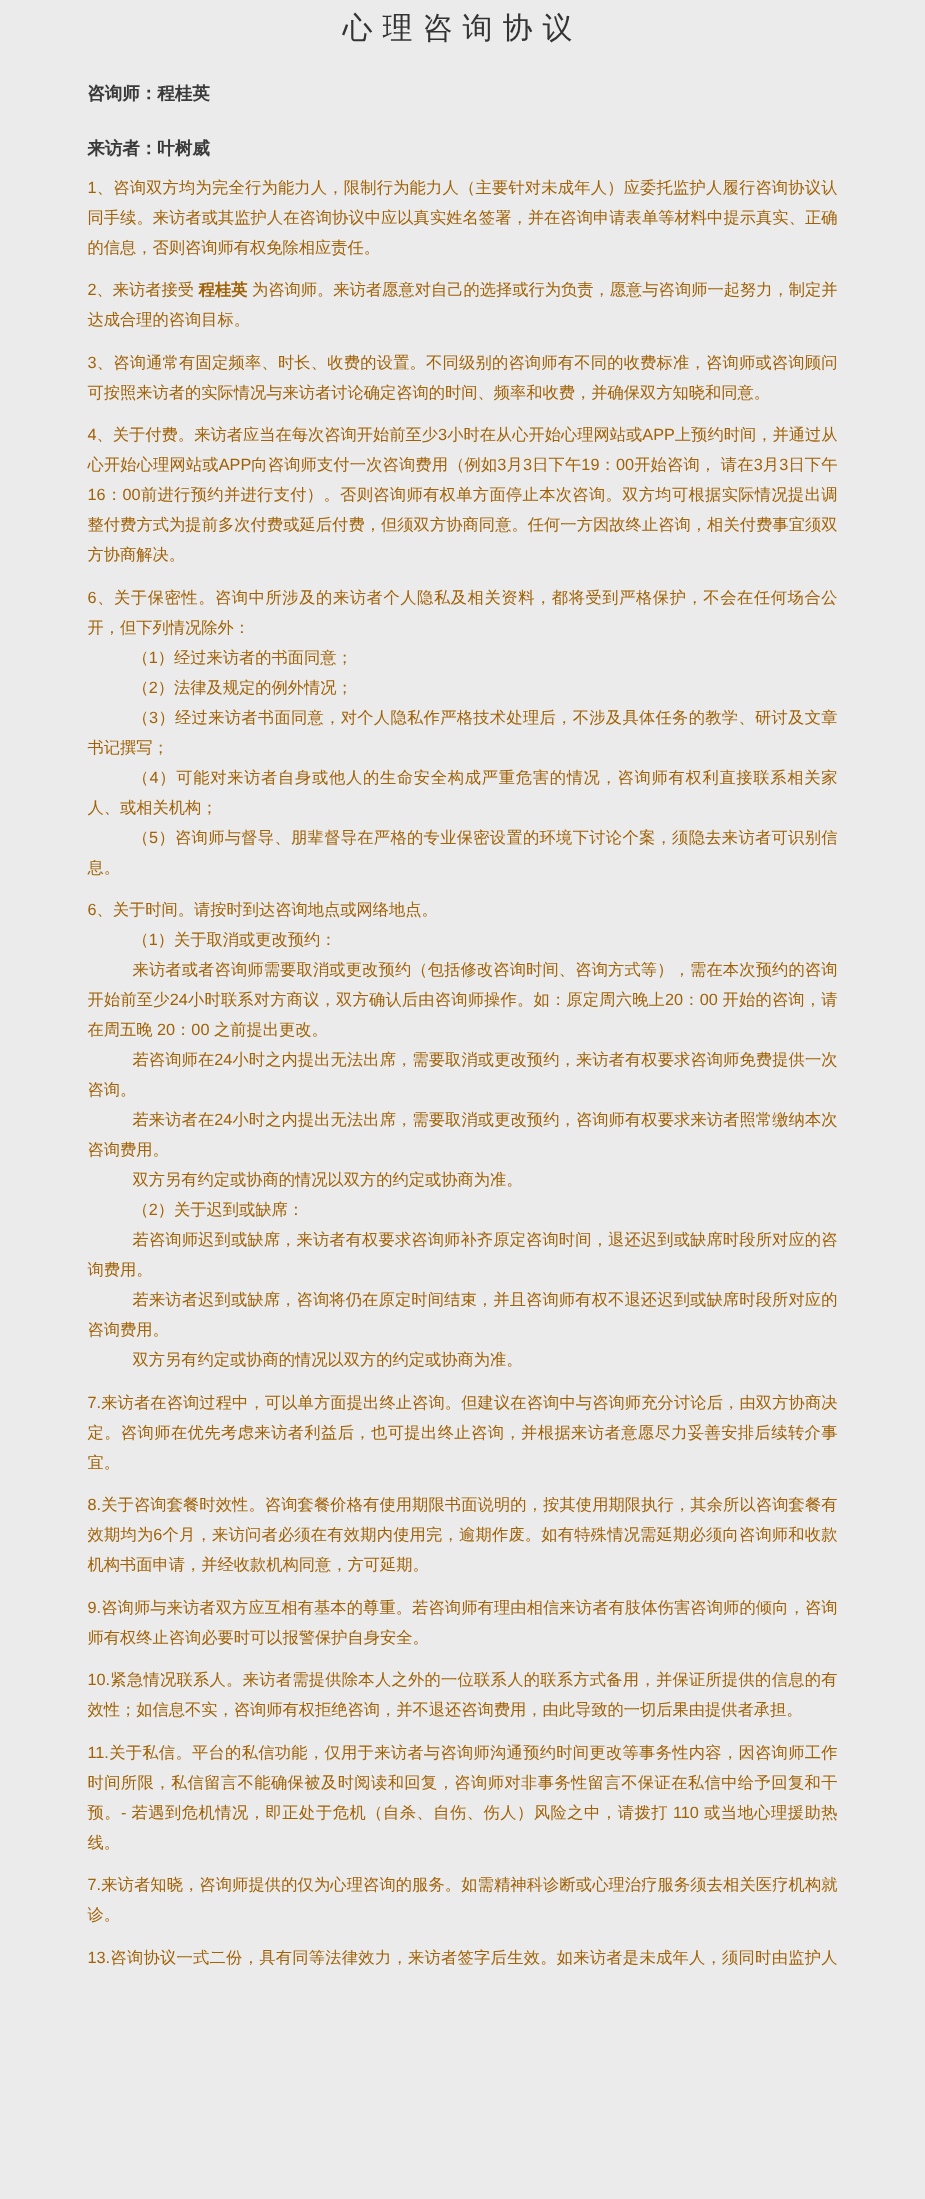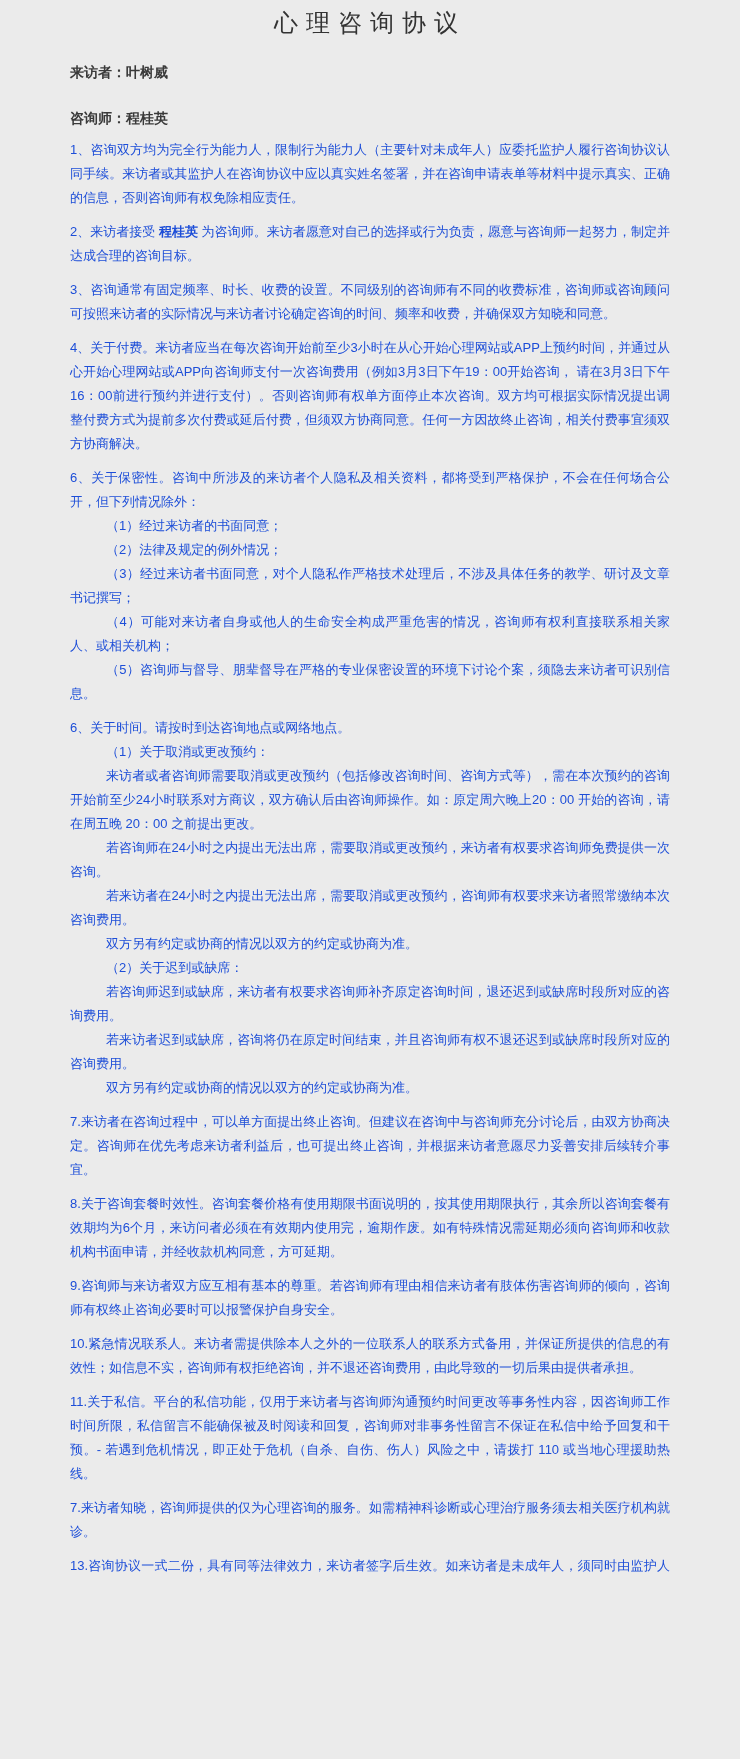--- a/index.html
+++ b/index.html
@@ -32,21 +32,21 @@
     font-weight:700;
     line-height:20px;
     color:#3a3a3a;
   }
   .party-line.counselor{margin-top:26px;}
   .party-line.client{margin-top:24px;}
   #clauses{margin-top:8px;}
   .clause{
     font-size:13px;
     line-height:24px;
-    color:#1d4ed8;
+    color:#a16207;
     text-align:justify;
   }
   .clause.para{margin-top:10px;}
   .clause.sub{margin-top:0;text-indent:36px;}
   .b{font-weight:700;}
   .sign-label{
     margin-top:38px;
     font-size:13.5px;
     line-height:24px;
     color:#4d7c0f;
@@ -59,26 +59,26 @@
   }
   .signature-wrap svg{display:block;}
 </style>
 </head>
 <body>
 
 <div class="page">
 
   <h1 class="doc-title">心理咨询协议</h1>
 
+  <div class="party-line counselor">
+    <span>咨询师：</span><span>程桂英</span>
+  </div>
+
   <div class="party-line client">
     <span>来访者：</span><span>叶树威</span>
-  </div>
-
-  <div class="party-line counselor">
-    <span>咨询师：</span><span>程桂英</span>
   </div>
 
   <div id="clauses">
       <div class="clause para">1、咨询双方均为完全行为能力人，限制行为能力人（主要针对未成年人）应委托监护人履行咨询协议认同手续。来访者或其监护人在咨询协议中应以真实姓名签署，并在咨询申请表单等材料中提示真实、正确的信息，否则咨询师有权免除相应责任。</div>
       <div class="clause para"><span>2、来访者接受 </span><span class="b">程桂英</span><span> 为咨询师。来访者愿意对自己的选择或行为负责，愿意与咨询师一起努力，制定并达成合理的咨询目标。</span></div>
       <div class="clause para">3、咨询通常有固定频率、时长、收费的设置。不同级别的咨询师有不同的收费标准，咨询师或咨询顾问可按照来访者的实际情况与来访者讨论确定咨询的时间、频率和收费，并确保双方知晓和同意。</div>
       <div class="clause para">4、关于付费。来访者应当在每次咨询开始前至少3小时在从心开始心理网站或APP上预约时间，并通过从心开始心理网站或APP向咨询师支付一次咨询费用（例如3月3日下午19：00开始咨询， 请在3月3日下午16：00前进行预约并进行支付）。否则咨询师有权单方面停止本次咨询。双方均可根据实际情况提出调整付费方式为提前多次付费或延后付费，但须双方协商同意。任何一方因故终止咨询，相关付费事宜须双方协商解决。</div>
       <div class="clause para">6、关于保密性。咨询中所涉及的来访者个人隐私及相关资料，都将受到严格保护，不会在任何场合公开，但下列情况除外：</div>
       <div class="clause sub">（1）经过来访者的书面同意；</div>
       <div class="clause sub">（2）法律及规定的例外情况；</div>

